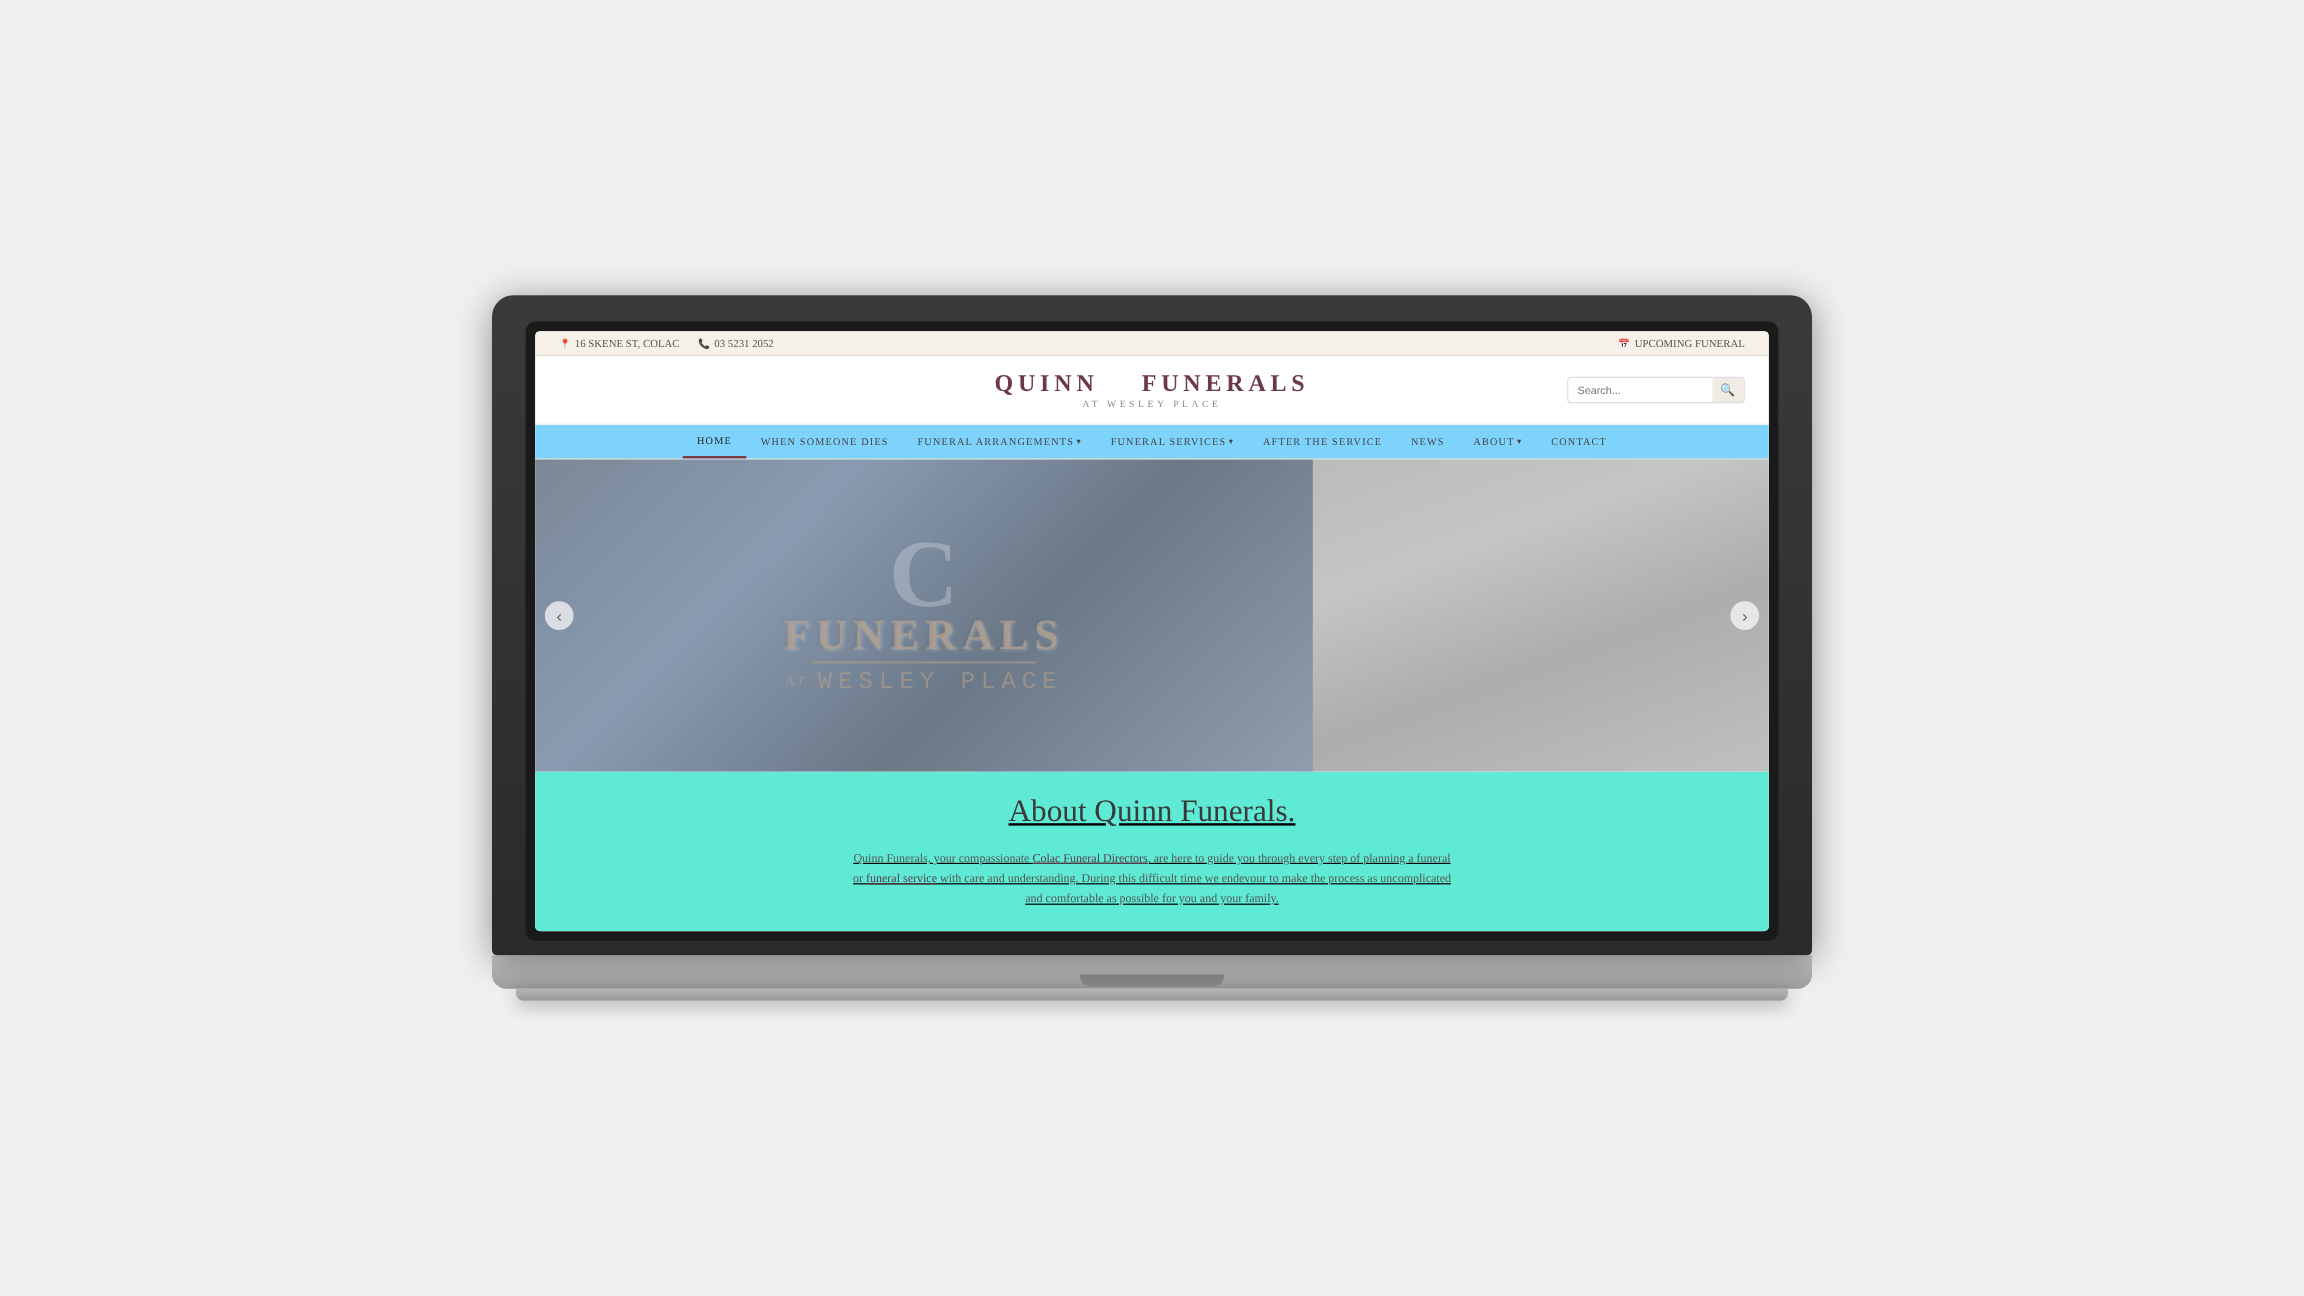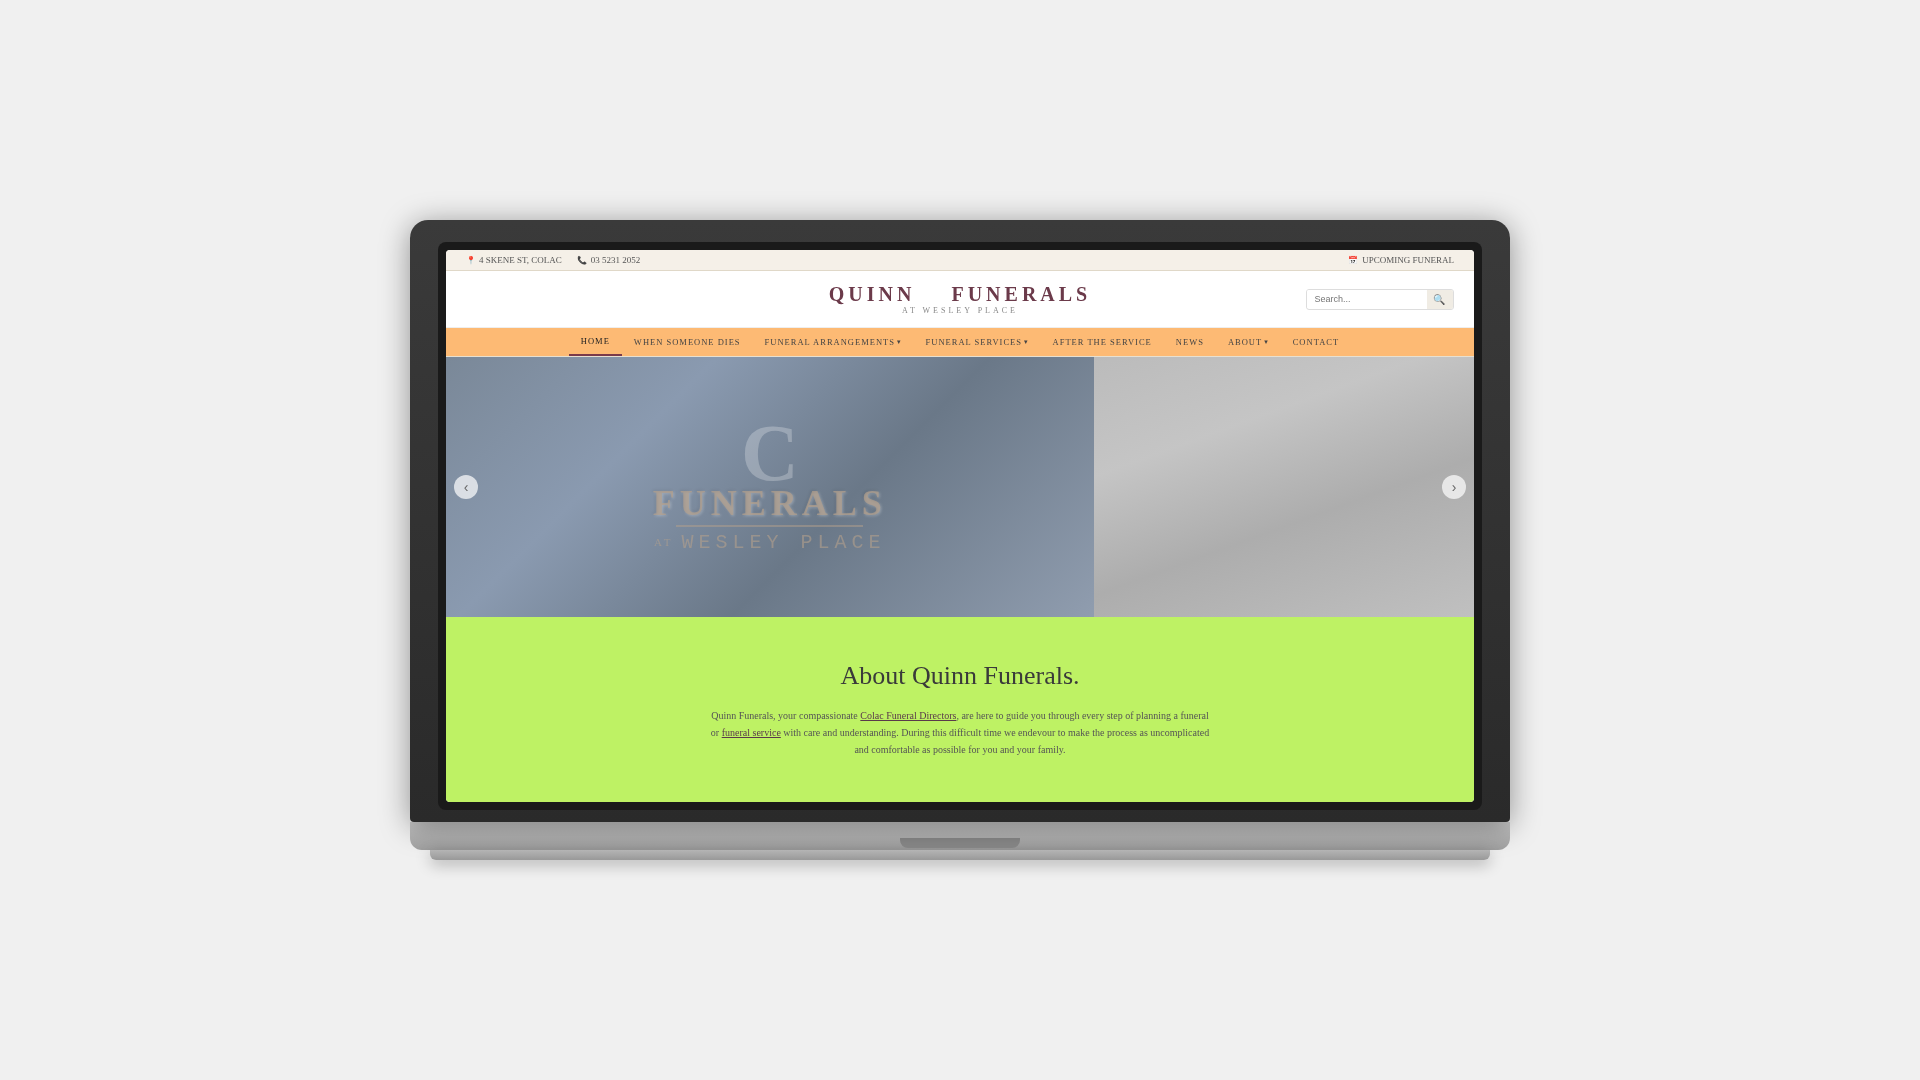--- a/index.html
+++ b/index.html
@@ -147,21 +147,21 @@
       background: #f0ece4;
       border: none;
       padding: 4px 7px;
       cursor: pointer;
       font-size: 10px;
       color: #888;
     }
 
     
     .nav {
-      background: #fdba74;
+      background: #7dd3fc;
       border-bottom: 1px solid #e8e0d0;
       padding: 0 20px;
       display: flex;
       justify-content: center;
       align-items: center;
       gap: 0;
     }
     .nav-item {
       padding: 8px 12px;
       font-size: 8.5px;
@@ -266,23 +266,24 @@
       display: flex;
       align-items: center;
       justify-content: center;
       z-index: 10;
     }
     .slider-arrow-left { left: 8px; }
     .slider-arrow-right { right: 8px; }
 
     
     .about-section {
-      background: #bef264;
-      padding: 44px 20px;
+      background: #5eead4;
+      padding: 18px 20px;
       text-align: center;
+      text-decoration: underline;
     }
     .about-title {
       font-family: 'Palatino Linotype', Palatino, Georgia, serif;
       font-size: 26px;
       color: #3a3a3a;
       font-weight: normal;
       margin-bottom: 16px;
     }
     .about-text {
       font-size: 10px;
@@ -305,21 +306,21 @@
   <div class="laptop-lid">
     <div class="laptop-screen-bezel">
       <div class="laptop-screen">
 
         <div class="website">
 
           <div class="top-bar">
             <div class="top-bar-left">
               <div class="top-bar-item">
                 <span style="font-size:8px;">📍</span>
-                <span>4 SKENE ST, COLAC</span>
+                <span>16 SKENE ST, COLAC</span>
               </div>
               <div class="top-bar-item">
                 <span style="font-size:8px;">📞</span>
                 <span>03 5231 2052</span>
               </div>
             </div>
             <div class="top-bar-right">
               <span style="font-size:8px;">📅</span>
               <span>UPCOMING FUNERAL</span>
             </div>

